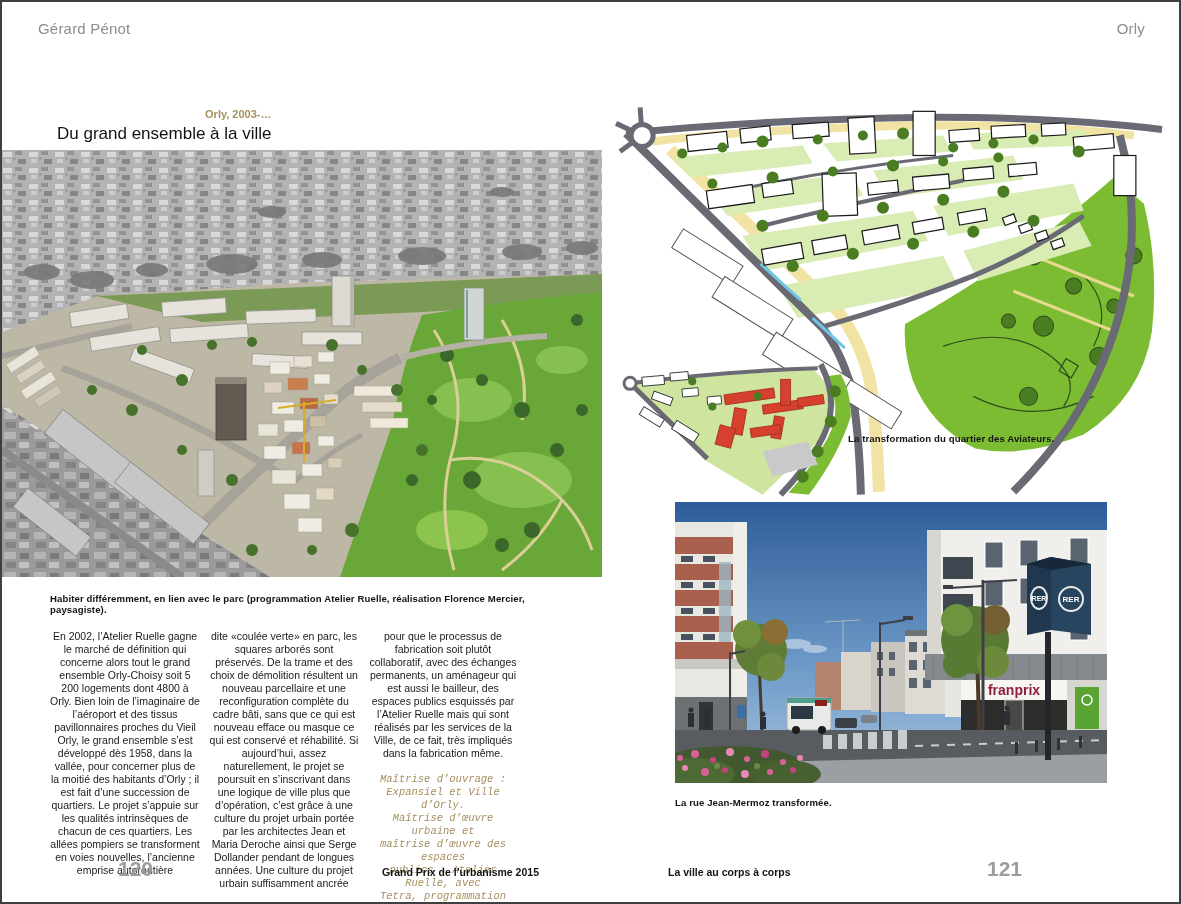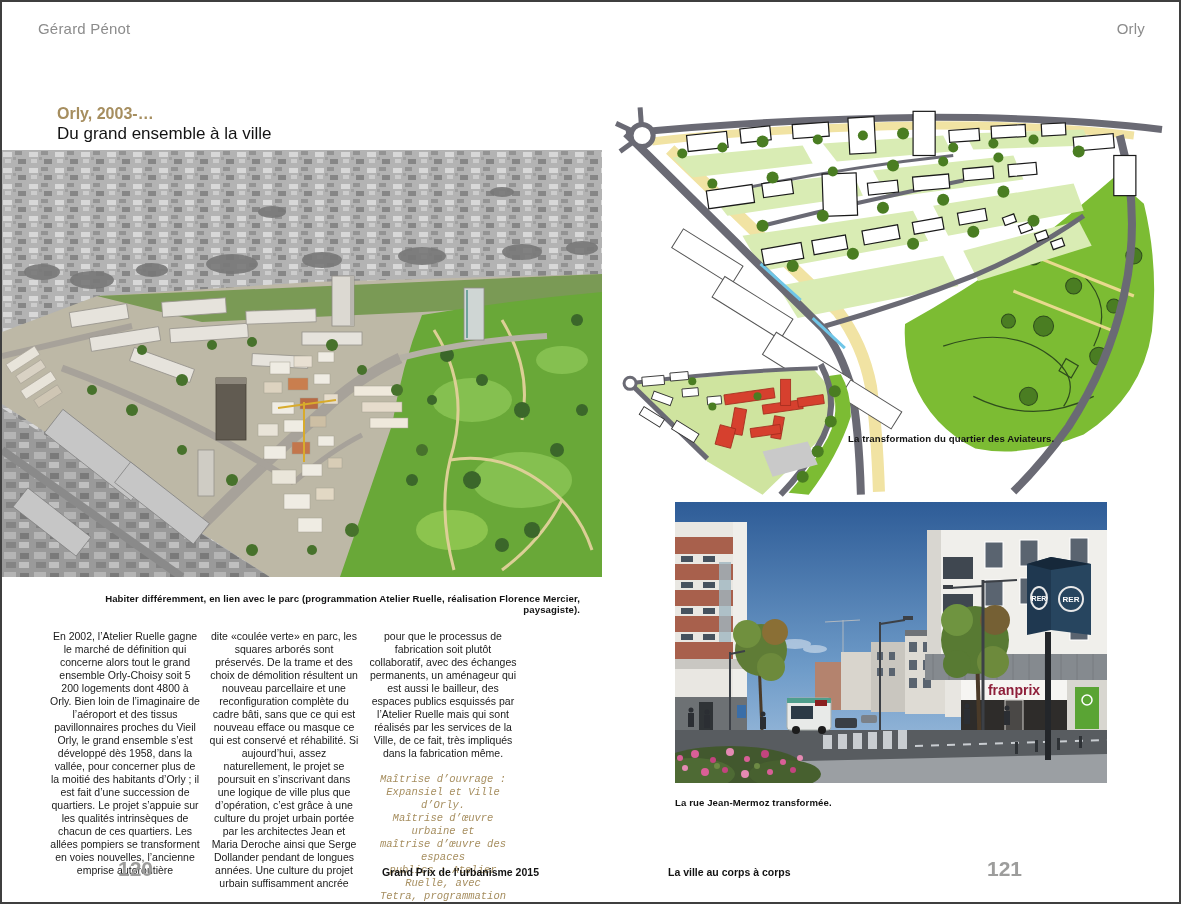--- a/index.html
+++ b/index.html
@@ -4,23 +4,23 @@
 <style>
   * { margin:0; padding:0; box-sizing:border-box; }
   html,body { background:#ffffff; }
   body { font-family:"Liberation Sans", sans-serif; }
   .spread {
     position:relative; width:1181px; height:904px;
     background:#ffffff; border:2px solid #3f3f3f; overflow:hidden;
   }
   .abs { position:absolute; }
   .running-head { font-size:15px; color:#8c8c8c; letter-spacing:.2px; }
-  .title-line1 { font-size:16px; font-weight:bold; color:#a68e5f; line-height:20px; }
+  .title-line1 { font-size:11px; font-weight:bold; color:#a68e5f; line-height:20px;text-align:right; }
   .title-line2 { font-size:17px; font-weight:normal; color:#131313; line-height:20px; }
-  .caption { font-size:9.6px; font-weight:bold; color:#131313; letter-spacing:.1px;text-align:right; }
+  .caption { font-size:9.6px; font-weight:bold; color:#131313; letter-spacing:.1px; }
   .bodycols { display:flex; gap:9px; width:470px; }
   .bodycol { width:150px; font-size:10.5px; line-height:13px; color:#1a1a1a; text-align:center; }
   .credits { margin-top:13px; font-size:10.5px; line-height:13px; font-style:italic;
              color:#a68e5f; white-space:pre-line;font-family:Liberation Mono, monospace; }
   .pagenum { font-size:21px; font-weight:bold; color:#9d9d9c; }
   .footer-title { font-size:10.5px; font-weight:bold; color:#131313; }
   svg { display:block; }
 </style>
 </head>
 <body>

